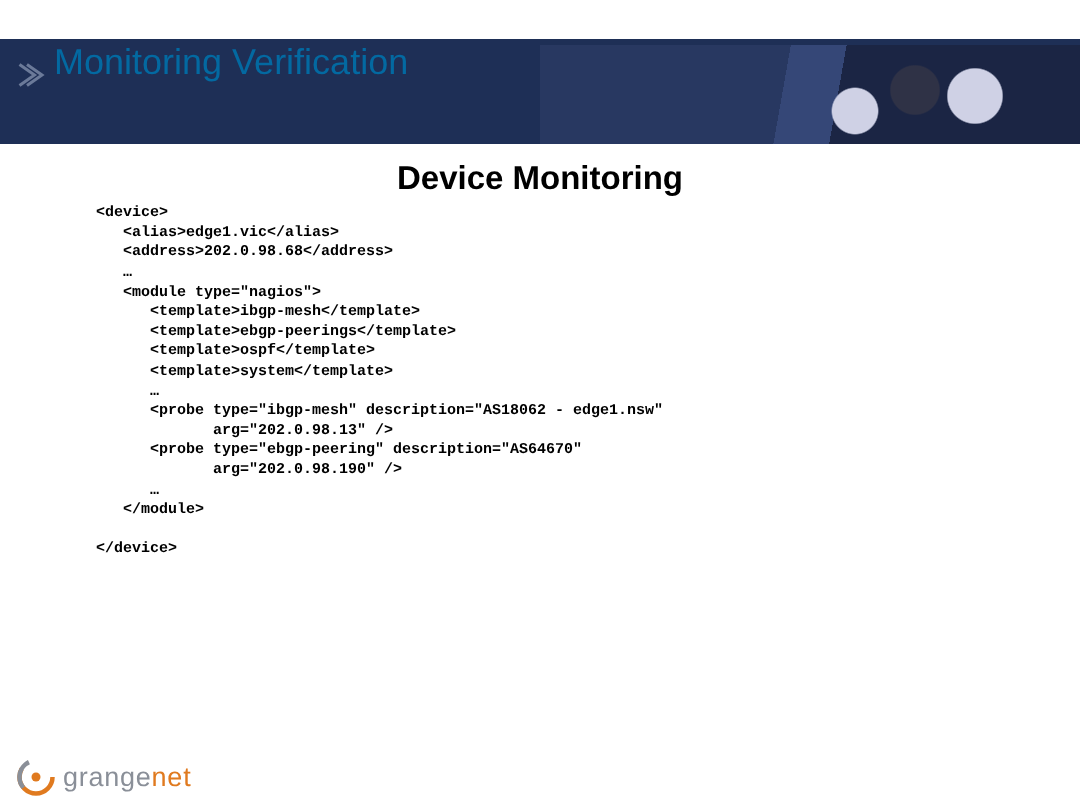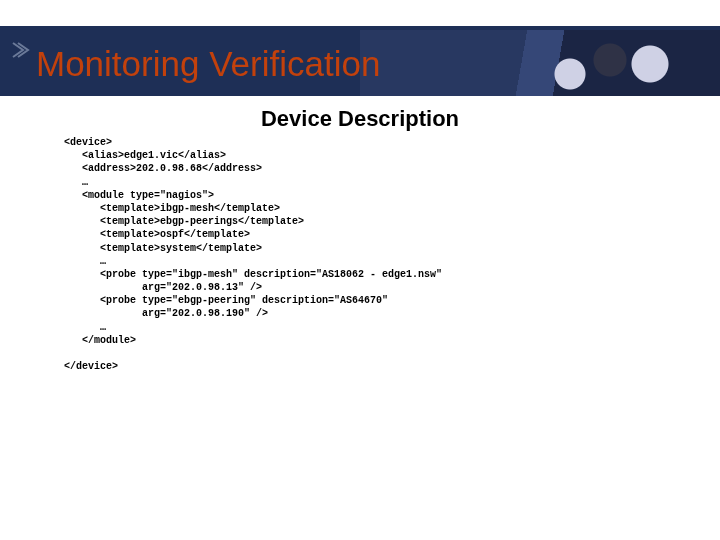--- a/index.html
+++ b/index.html
@@ -20,22 +20,22 @@
       radial-gradient(circle at 250px 30px, #334 0 16px, transparent 17px),
       radial-gradient(circle at 210px 44px, #eef 0 15px, transparent 16px),
       linear-gradient(100deg, #2a3a63 0 45%, #3a4c7d 45% 55%, #1b2442 55% 100%);
     opacity: 0.85;
   }
   .arrow-bullet {
     position: absolute; left: 10px; top: 40px; width: 20px; height: 20px;
   }
   .arrow-bullet svg { width: 20px; height: 20px; }
   .title {
-    position: absolute; left: 36px; top: 44px;
-    font-size: 35px; color: #c2410c; font-weight: 400;
+    position: absolute; left: 36px; top: 28px;
+    font-size: 24px; color: #0369a1; font-weight: 400;
   }
   .title-underlay {
     position: absolute; left: 0; top: 62px; width: 240px; height: 34px;
     background: #1e2f56;
   }
   .subtitle {
     position: absolute; top: 106px; left: 0; width: 720px;
     text-align: center; font-size: 22px; font-weight: 700; color: #000;
   }
   .code {
@@ -63,34 +63,44 @@
 
   <span class="arrow-bullet">
     <svg viewBox="0 0 20 20">
         <path d="M3 3 L13 10 L3 17" fill="none" stroke="#6b7a99" stroke-width="2"></path>
         <path d="M8 3 L18 10 L8 17" fill="none" stroke="#6b7a99" stroke-width="2"></path>
       </svg>
   </span>
 
   <h1 class="title">Monitoring Verification</h1>
 
-  <h2 class="subtitle">Device Description</h2>
+  <h2 class="subtitle">Device Monitoring</h2>
 
   <pre class="code">&lt;device&gt;
    &lt;alias&gt;edge1.vic&lt;/alias&gt;
    &lt;address&gt;202.0.98.68&lt;/address&gt;
    …
    &lt;module type="nagios"&gt;
       &lt;template&gt;ibgp-mesh&lt;/template&gt;
       &lt;template&gt;ebgp-peerings&lt;/template&gt;
       &lt;template&gt;ospf&lt;/template&gt;
       &lt;template&gt;system&lt;/template&gt;
       …
       &lt;probe type="ibgp-mesh" description="AS18062 - edge1.nsw"
              arg="202.0.98.13" /&gt;
       &lt;probe type="ebgp-peering" description="AS64670"
              arg="202.0.98.190" /&gt;
       …
    &lt;/module&gt;
 
 &lt;/device&gt;</pre>
 
+  <div class="logo">
+    <span class="logo-mark">
+      <svg viewBox="0 0 28 28">
+        <circle cx="14" cy="14" r="11" fill="none" stroke="#e07a1f" stroke-width="3" stroke-dasharray="40 30"></circle>
+        <circle cx="14" cy="14" r="11" fill="none" stroke="#8a8f98" stroke-width="3" stroke-dasharray="20 50" transform="rotate(140 14 14)"></circle>
+        <circle cx="14" cy="14" r="3" fill="#e07a1f"></circle>
+      </svg>
+    </span>
+    <span class="logo-text"><span class="g">grange</span><span class="o">net</span></span>
+  </div>
 </div>
 
 </body></html>

